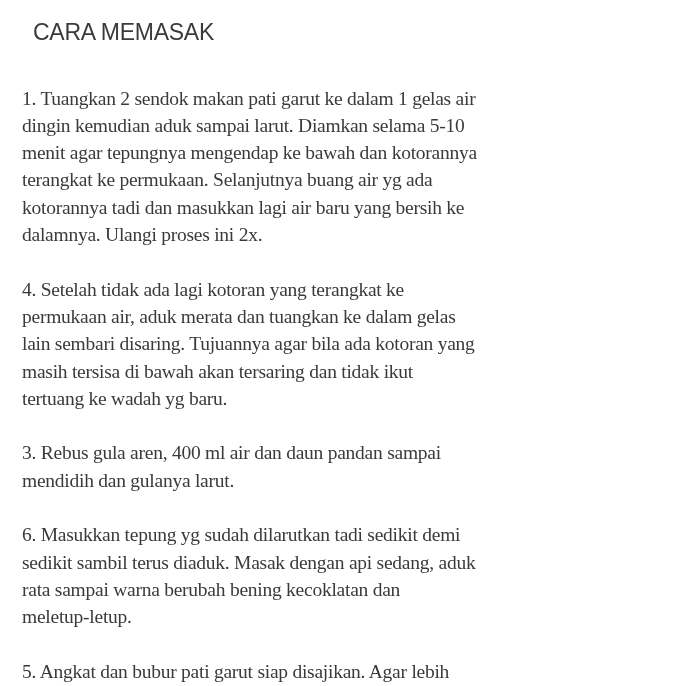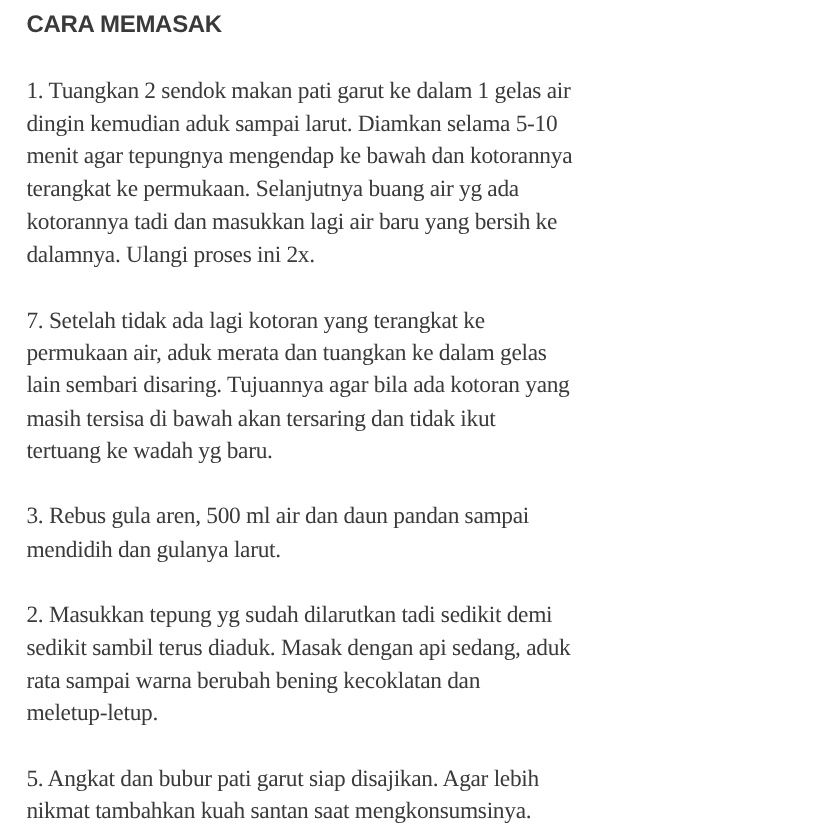--- a/index.html
+++ b/index.html
@@ -18,23 +18,23 @@
       left: 22px;
       top: 8px;
       width: 660px;
       font-family: "Liberation Sans", sans-serif;
       color: #3a3a3a;
       font-size: 19.5px;
       line-height: 27.3px;
       letter-spacing: -0.25px;
     }
     .title {
-      margin: 0;
-      font-weight: bold;
-      font-size: 20px;
+      margin: 11px;
+      font-weight: normal;
+      font-size: 23px;
       line-height: 27.3px;
     }
     .gap {
       height: 27.3px;
     }
     .step {
       margin: 0;
       white-space: pre-line;
       font-family: Liberation Serif, serif;
     }
@@ -47,32 +47,32 @@
   <div class="gap"></div>
 
   <p class="step">1. Tuangkan 2 sendok makan pati garut ke dalam 1 gelas air
 dingin kemudian aduk sampai larut. Diamkan selama 5-10
 menit agar tepungnya mengendap ke bawah dan kotorannya
 terangkat ke permukaan. Selanjutnya buang air yg ada
 kotorannya tadi dan masukkan lagi air baru yang bersih ke
 dalamnya. Ulangi proses ini 2x.</p>
   <div class="gap"></div>
 
-  <p class="step">7. Setelah tidak ada lagi kotoran yang terangkat ke
+  <p class="step">4. Setelah tidak ada lagi kotoran yang terangkat ke
 permukaan air, aduk merata dan tuangkan ke dalam gelas
 lain sembari disaring. Tujuannya agar bila ada kotoran yang
 masih tersisa di bawah akan tersaring dan tidak ikut
 tertuang ke wadah yg baru.</p>
   <div class="gap"></div>
 
-  <p class="step">3. Rebus gula aren, 500 ml air dan daun pandan sampai
+  <p class="step">3. Rebus gula aren, 400 ml air dan daun pandan sampai
 mendidih dan gulanya larut.</p>
   <div class="gap"></div>
 
-  <p class="step">2. Masukkan tepung yg sudah dilarutkan tadi sedikit demi
+  <p class="step">6. Masukkan tepung yg sudah dilarutkan tadi sedikit demi
 sedikit sambil terus diaduk. Masak dengan api sedang, aduk
 rata sampai warna berubah bening kecoklatan dan
 meletup-letup.</p>
   <div class="gap"></div>
 
   <p class="step">5. Angkat dan bubur pati garut siap disajikan. Agar lebih
 nikmat tambahkan kuah santan saat mengkonsumsinya.</p>
 </div>
 
 </body></html>

